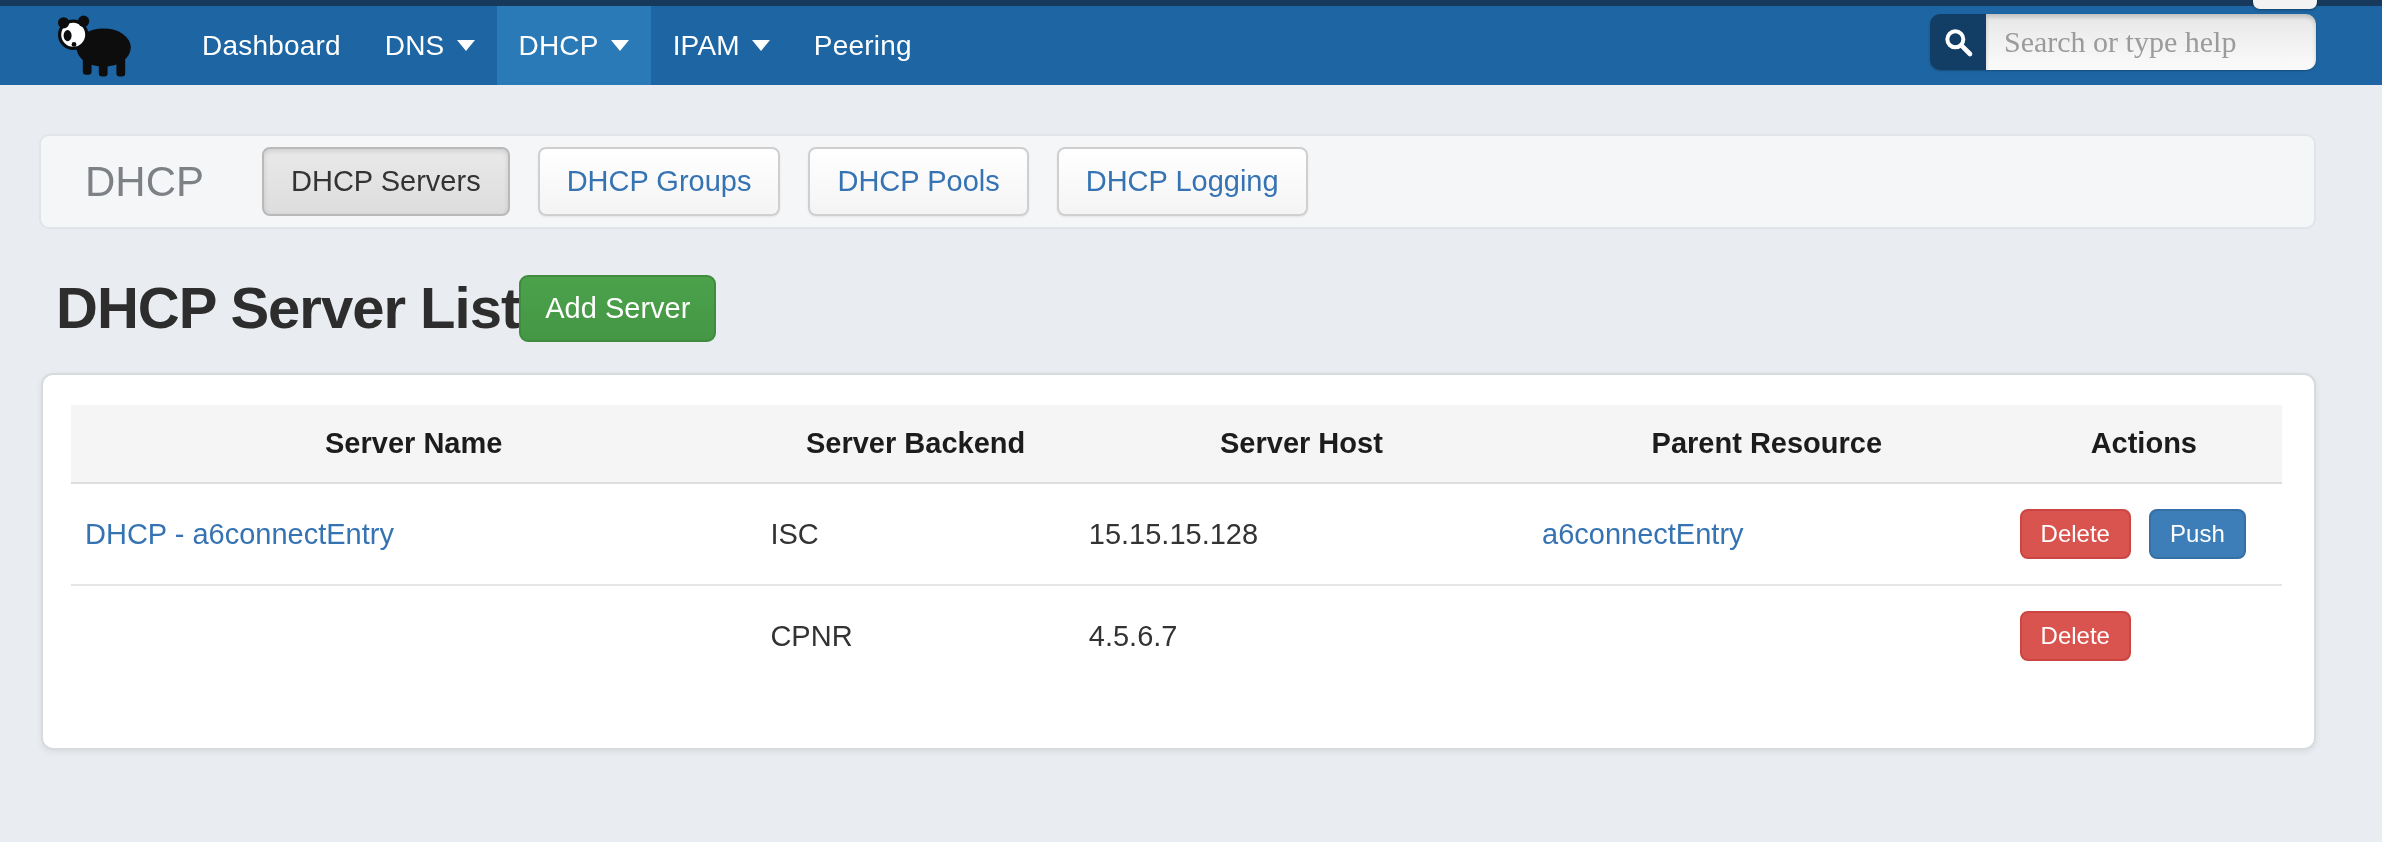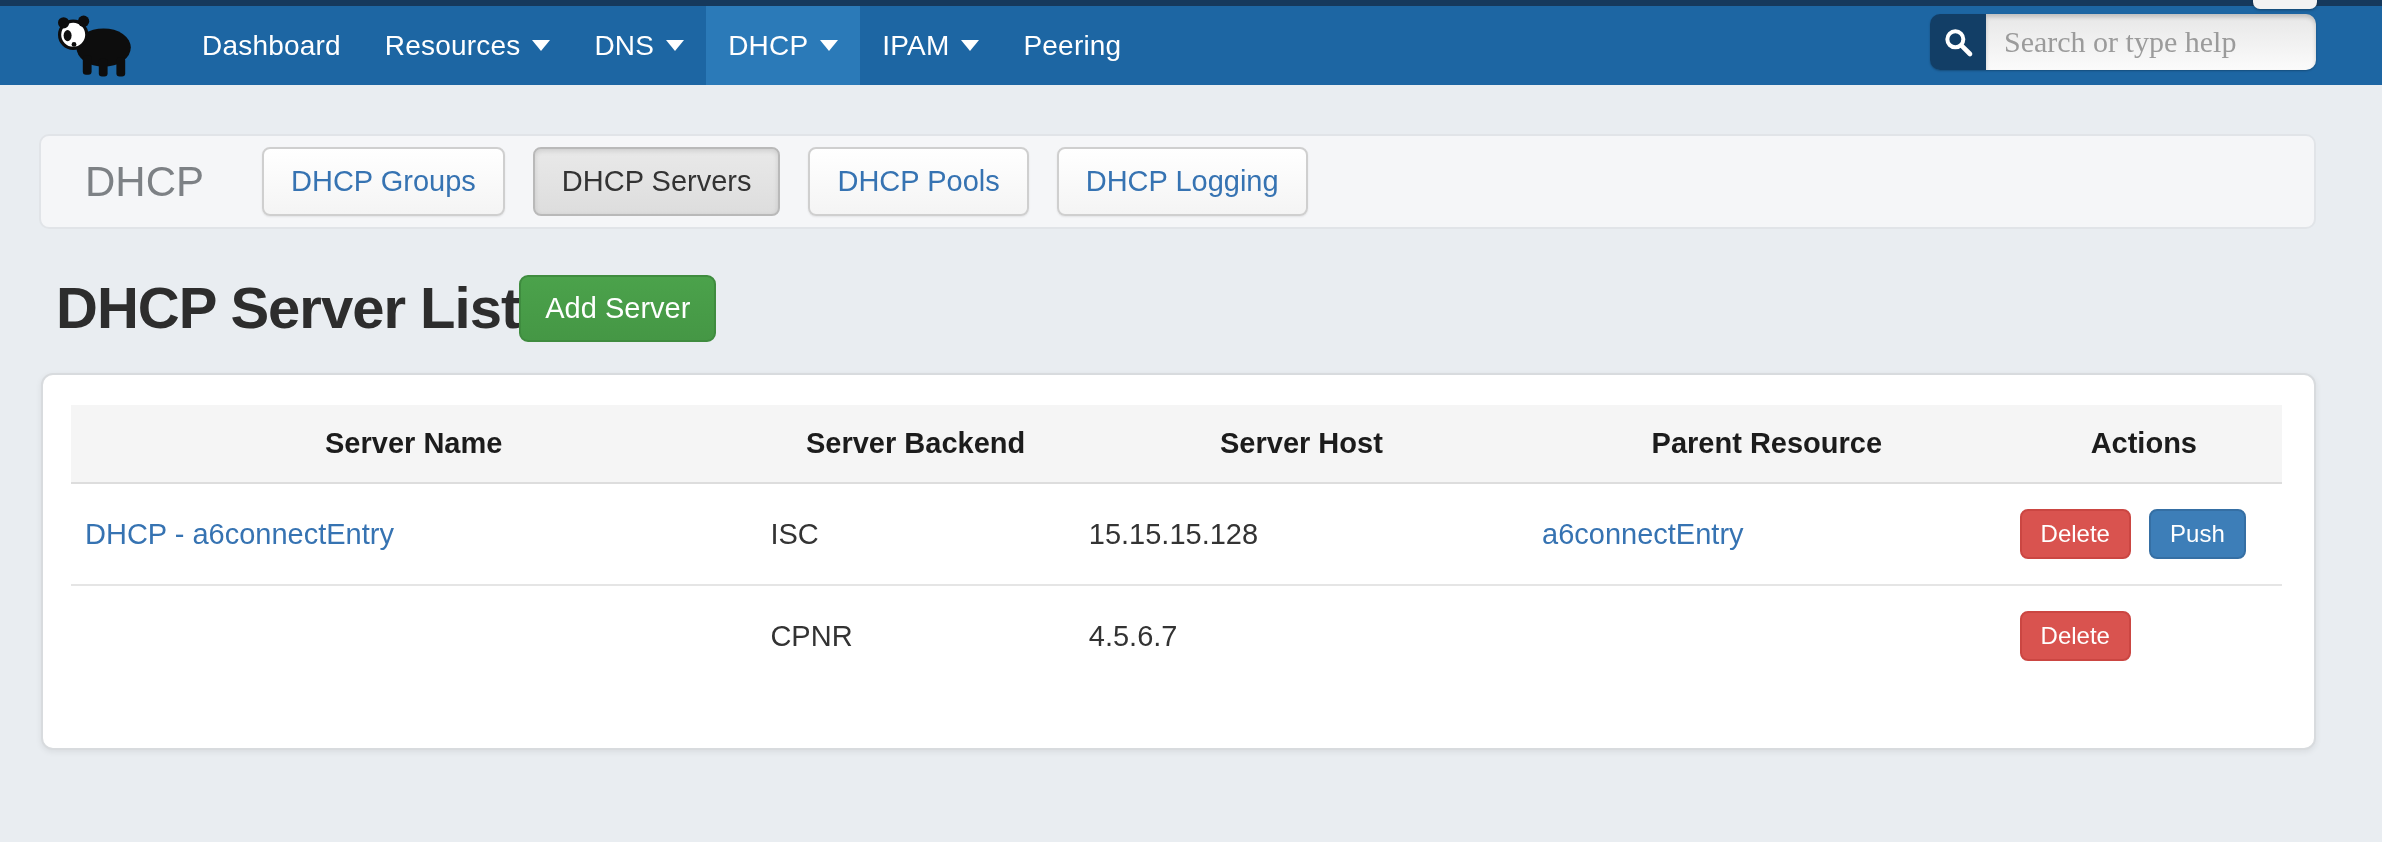--- a/index.html
+++ b/index.html
@@ -125,24 +125,20 @@
       <circle cx="37" cy="9" r="7" fill="#0d0d0d"></circle>
       <ellipse cx="17" cy="27" rx="5" ry="7" fill="#0d0d0d"></ellipse>
       <circle cx="25" cy="38" r="3" fill="#0d0d0d"></circle>
     </svg>
   </div>
   <div class="nav">
     <div class="nav-item">
       <span>Dashboard</span>
     </div>
     <div class="nav-item">
-      <span>Resources</span>
-      <span class="caret"></span>
-    </div>
-    <div class="nav-item">
       <span>DNS</span>
       <span class="caret"></span>
     </div>
     <div class="nav-item active">
       <span>DHCP</span>
       <span class="caret"></span>
     </div>
     <div class="nav-item">
       <span>IPAM</span>
       <span class="caret"></span>
@@ -158,22 +154,22 @@
         <line x1="14.5" y1="14.5" x2="21" y2="21" stroke="#ffffff" stroke-width="3.5" stroke-linecap="round"></line>
       </svg>
     </button>
     <input class="search-input" type="text" placeholder="Search or type help" style="">
   </div>
 </div>
 <div class="scroll-thumb"></div>
 
 <div class="section-bar">
   <span class="section-label">DHCP</span>
+  <button class="tab-btn active">DHCP Servers</button>
   <button class="tab-btn">DHCP Groups</button>
-  <button class="tab-btn active">DHCP Servers</button>
   <button class="tab-btn">DHCP Pools</button>
   <button class="tab-btn">DHCP Logging</button>
 </div>
 
 <div class="heading-row">
   <h1 class="page-title">DHCP Server List</h1>
   <button class="add-btn">Add Server</button>
 </div>
 
 <div class="card">

